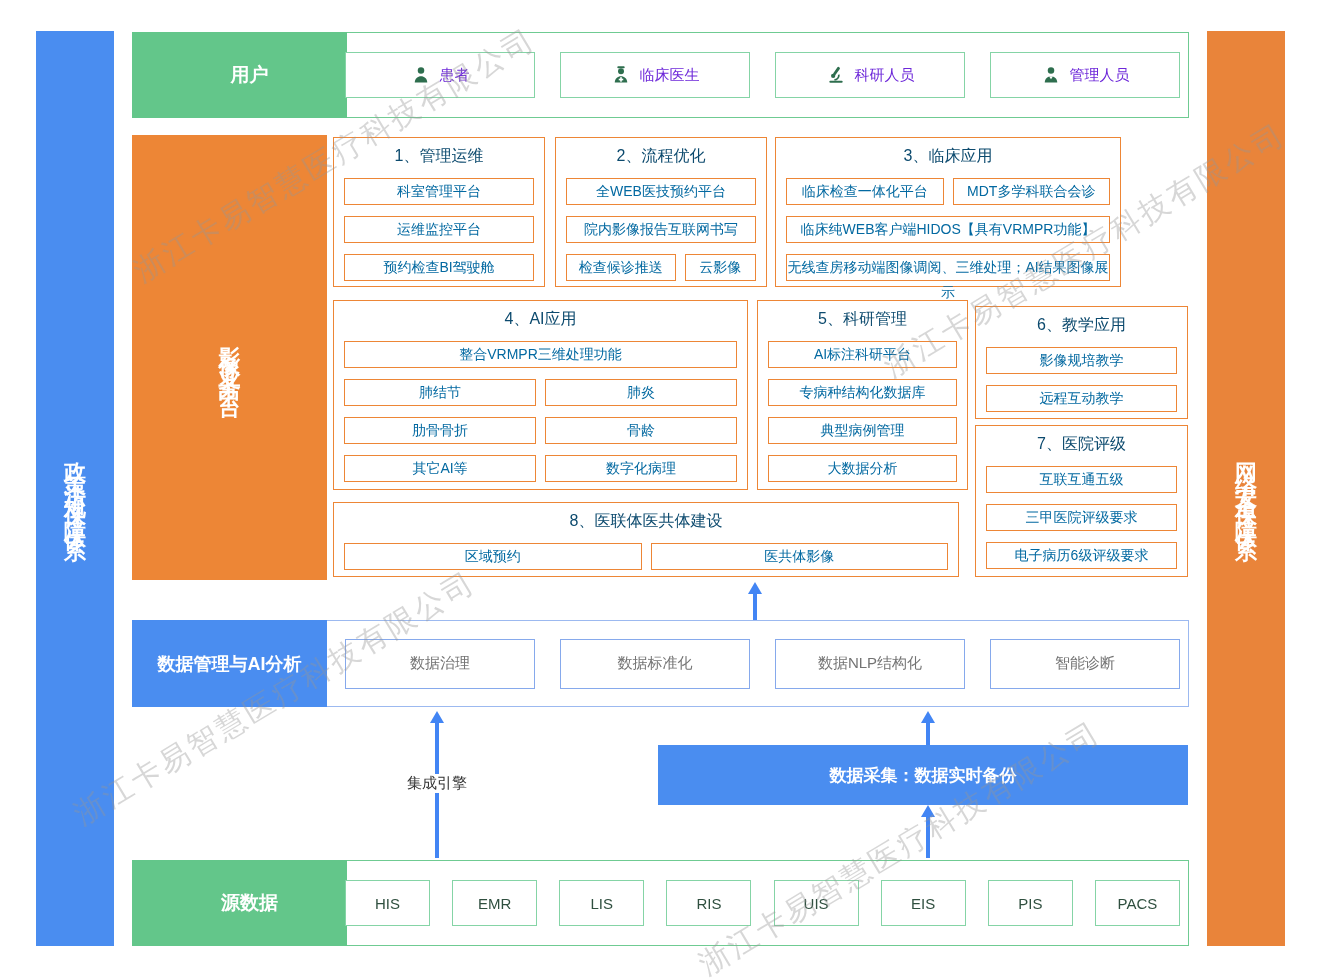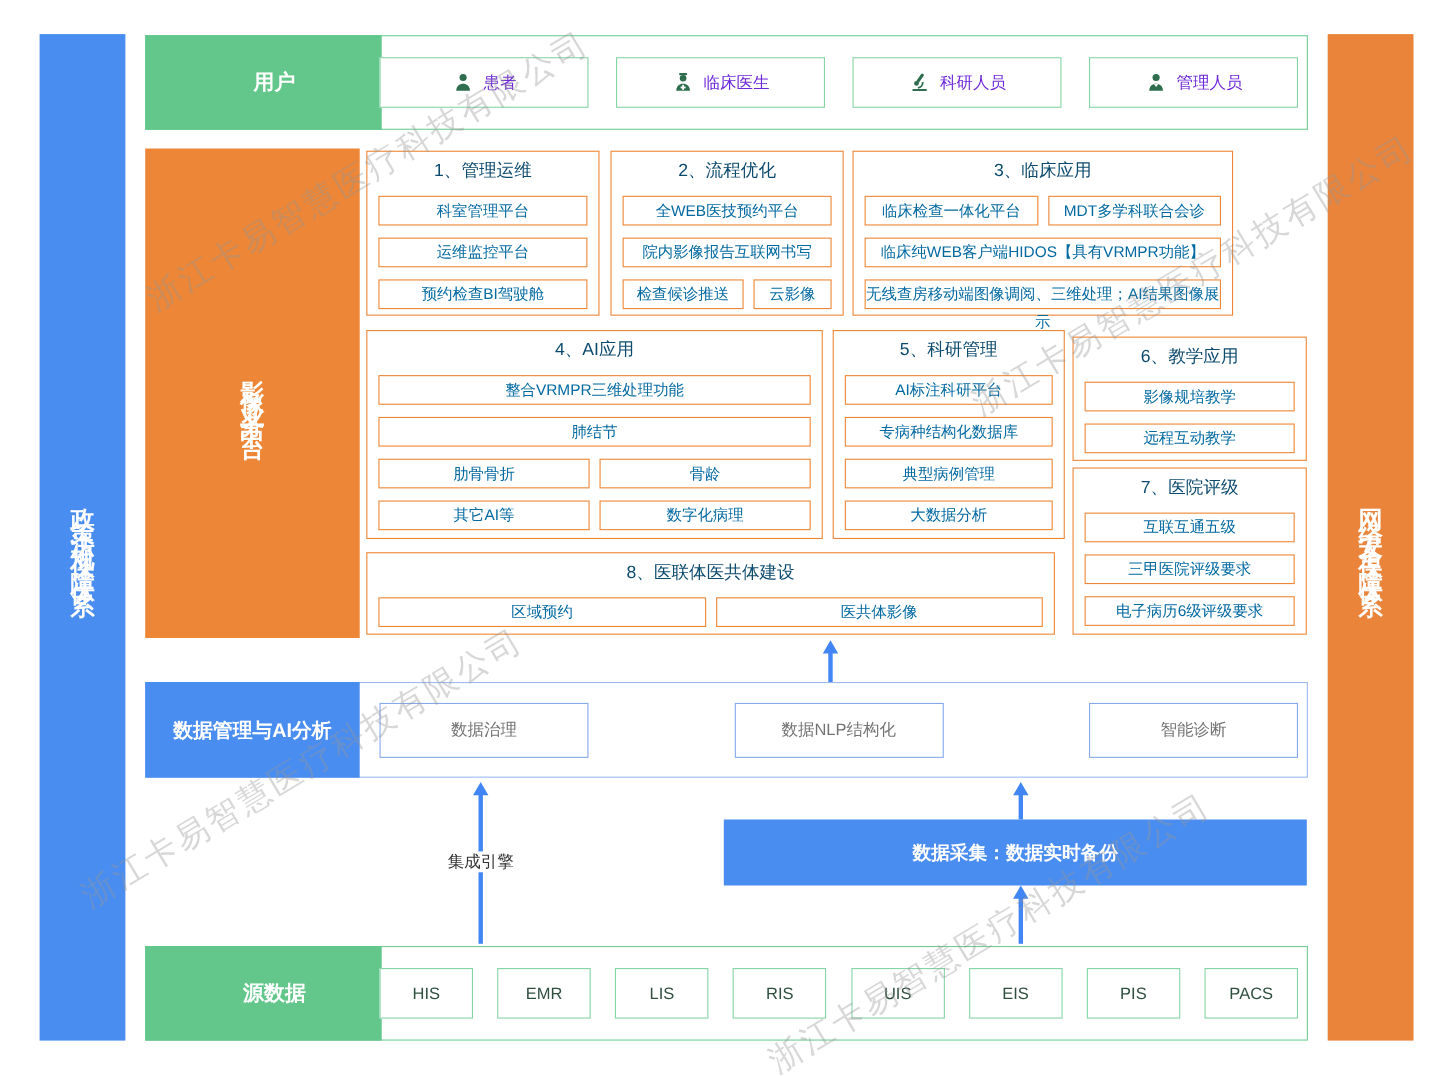--- a/index.html
+++ b/index.html
@@ -144,20 +144,21 @@
     </div>
     <div class="oitem">临床纯WEB客户端HIDOS【具有VRMPR功能】</div>
     <div class="oitem">无线查房移动端图像调阅、三维处理；AI结果图像展示</div>
   </div>
 
   <div class="sec" style="left:333px;top:300px;width:415px;height:190px;">
     <div class="sec-title">4、AI应用</div>
     <div class="oitem">整合VRMPR三维处理功能</div>
     <div class="sec-row">
       <div class="oitem">肺结节</div>
+      <div class="oitem">肺炎</div>
     </div>
     <div class="sec-row">
       <div class="oitem">肋骨骨折</div>
       <div class="oitem">骨龄</div>
     </div>
     <div class="sec-row">
       <div class="oitem">其它AI等</div>
       <div class="oitem">数字化病理</div>
     </div>
   </div>
@@ -190,20 +191,21 @@
       <div class="oitem">医共体影像</div>
     </div>
   </div>
 
   <div class="arrow" style="left:753px;top:593px;height:27px;"></div>
 
   <div class="band bluish" style="top:620px;height:87px;">
     <div class="band-label blue" style="font-size:18px;">数据管理与AI分析</div>
     <div class="band-content">
       <div class="bbox">数据治理</div>
+      <div class="bbox">数据标准化</div>
       <div class="bbox">数据NLP结构化</div>
       <div class="bbox">智能诊断</div>
     </div>
   </div>
 
   <div class="arrow" style="left:435px;top:722px;height:136px;"></div>
   <div class="engine-label">集成引擎</div>
 
   <div class="arrow" style="left:926px;top:722px;height:23px;"></div>
   <div class="collect-bar">数据采集：数据实时备份</div>

